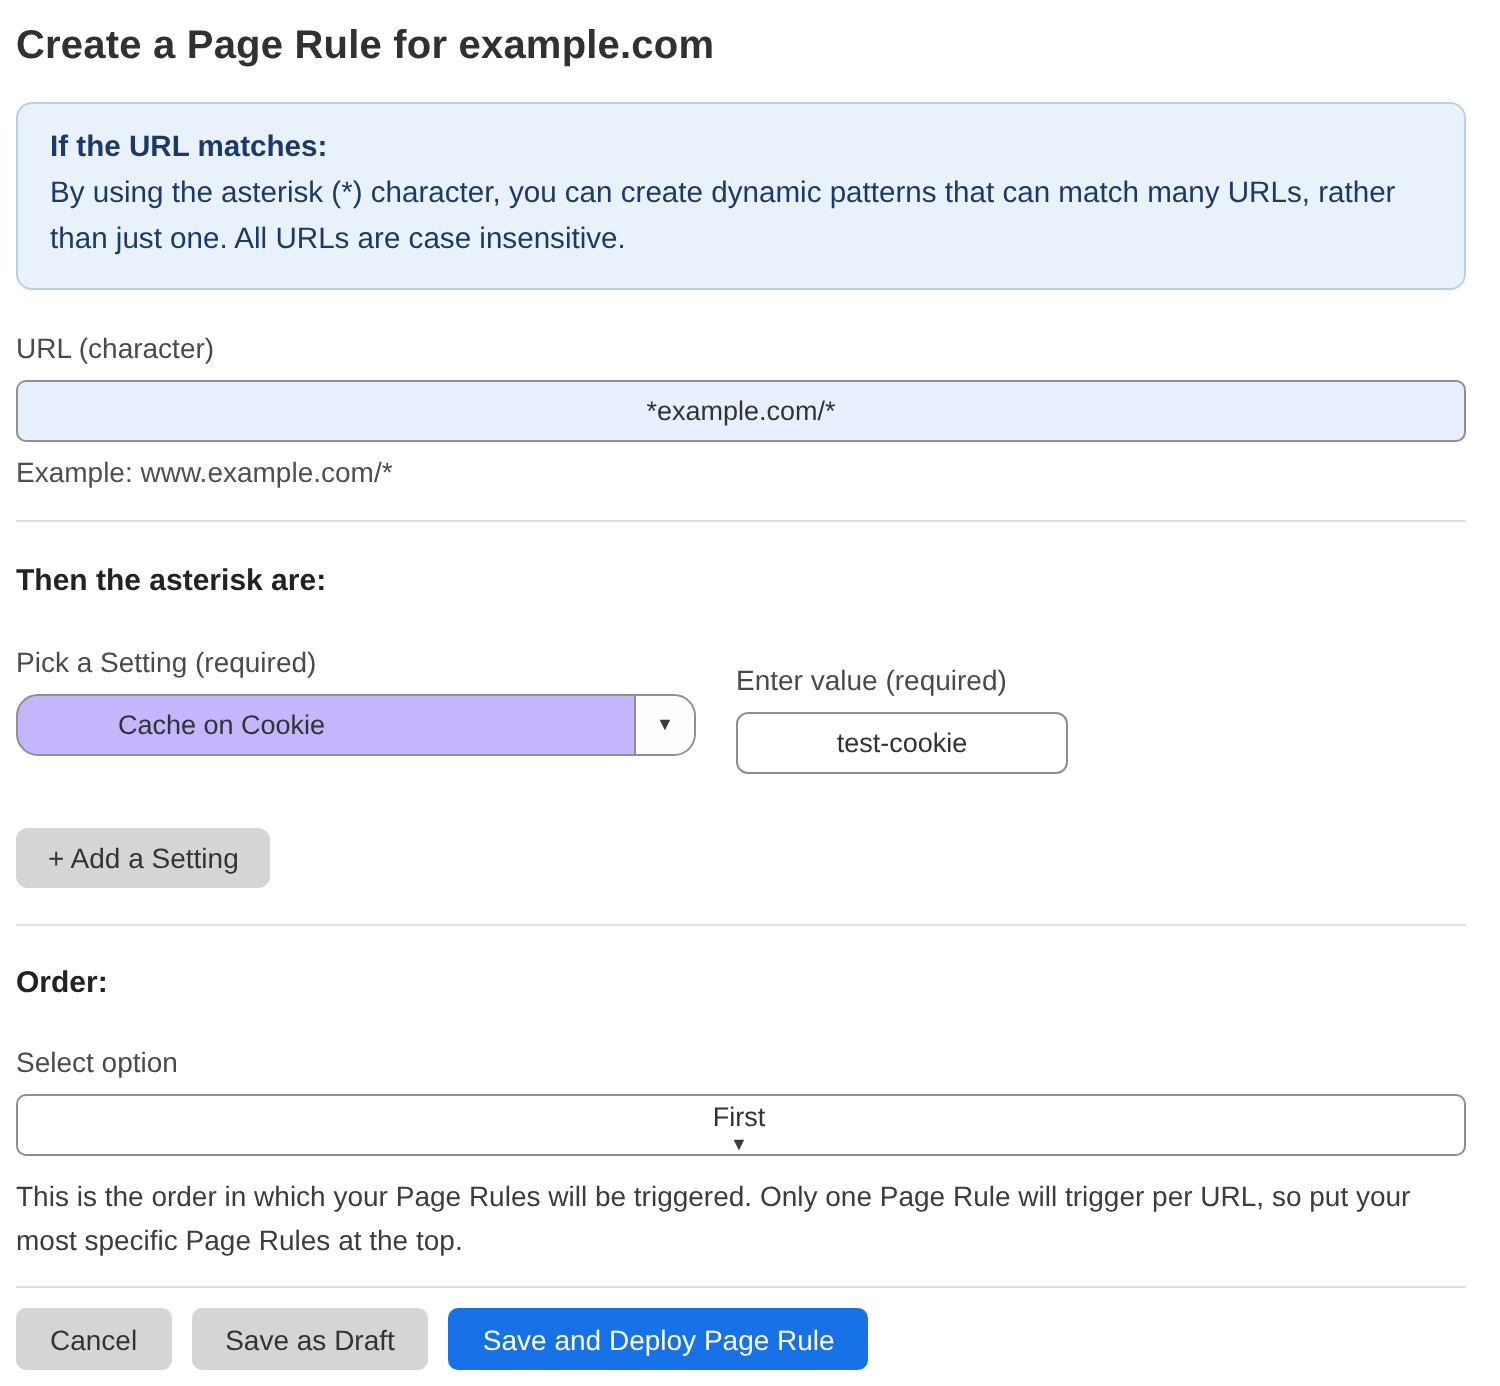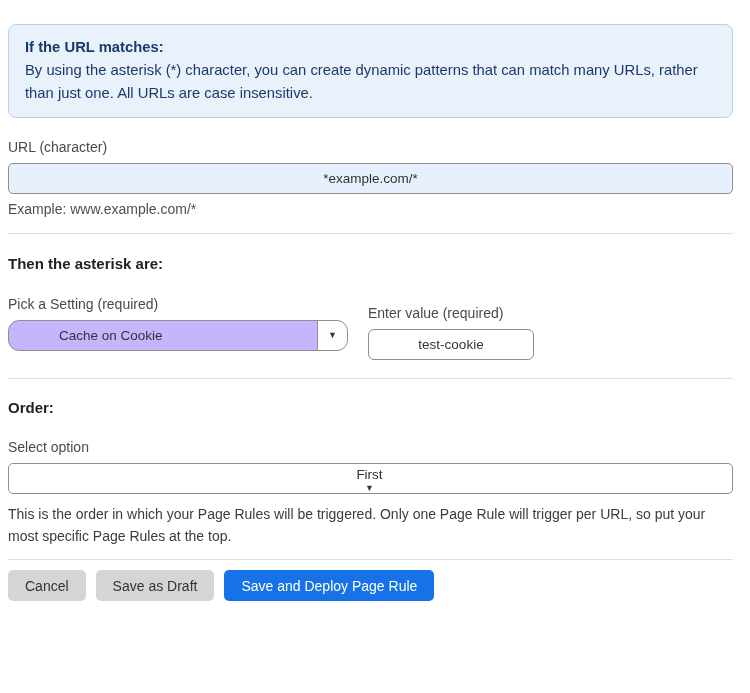--- a/index.html
+++ b/index.html
@@ -111,20 +111,21 @@
     font-family:"Liberation Sans","DejaVu Sans",sans-serif;
   }
   .btn-gray{background:var(--gray-btn-bg);color:#333;}
   .btn-primary{background:var(--accent-blue);color:#ffffff;}
 </style>
 </head>
 <body>
 
 <div class="container">
 
+  <h1 class="page-title">Create a Page Rule for example.com</h1>
 
   <div class="info-box">
     <div class="info-heading">If the URL matches:</div>
     <div class="info-body">By using the asterisk (*) character, you can create dynamic patterns that can match many URLs, rather than just one. All URLs are case insensitive.</div>
   </div>
 
   <div class="field-label url-label">URL (character)</div>
   <input class="text-input url-input" type="text" value="*example.com/*" style="">
   <div class="helper-text">Example: www.example.com/*</div>
 
@@ -141,20 +142,21 @@
           <span class="arrow-glyph">▼</span>
         </div>
       </div>
     </div>
     <div class="value-col">
       <div class="field-label">Enter value (required)</div>
       <input class="text-input value-input" type="text" value="test-cookie" style="">
     </div>
   </div>
 
+  <button class="add-setting-btn">+ Add a Setting</button>
 
   <hr class="divider divider-2">
 
   <div class="section-heading order-heading">Order:</div>
 
   <div class="field-label order-label">Select option</div>
   <div class="order-select">
     <div class="select-text">First</div>
     <span class="arrow-glyph">▼</span>
   </div>

